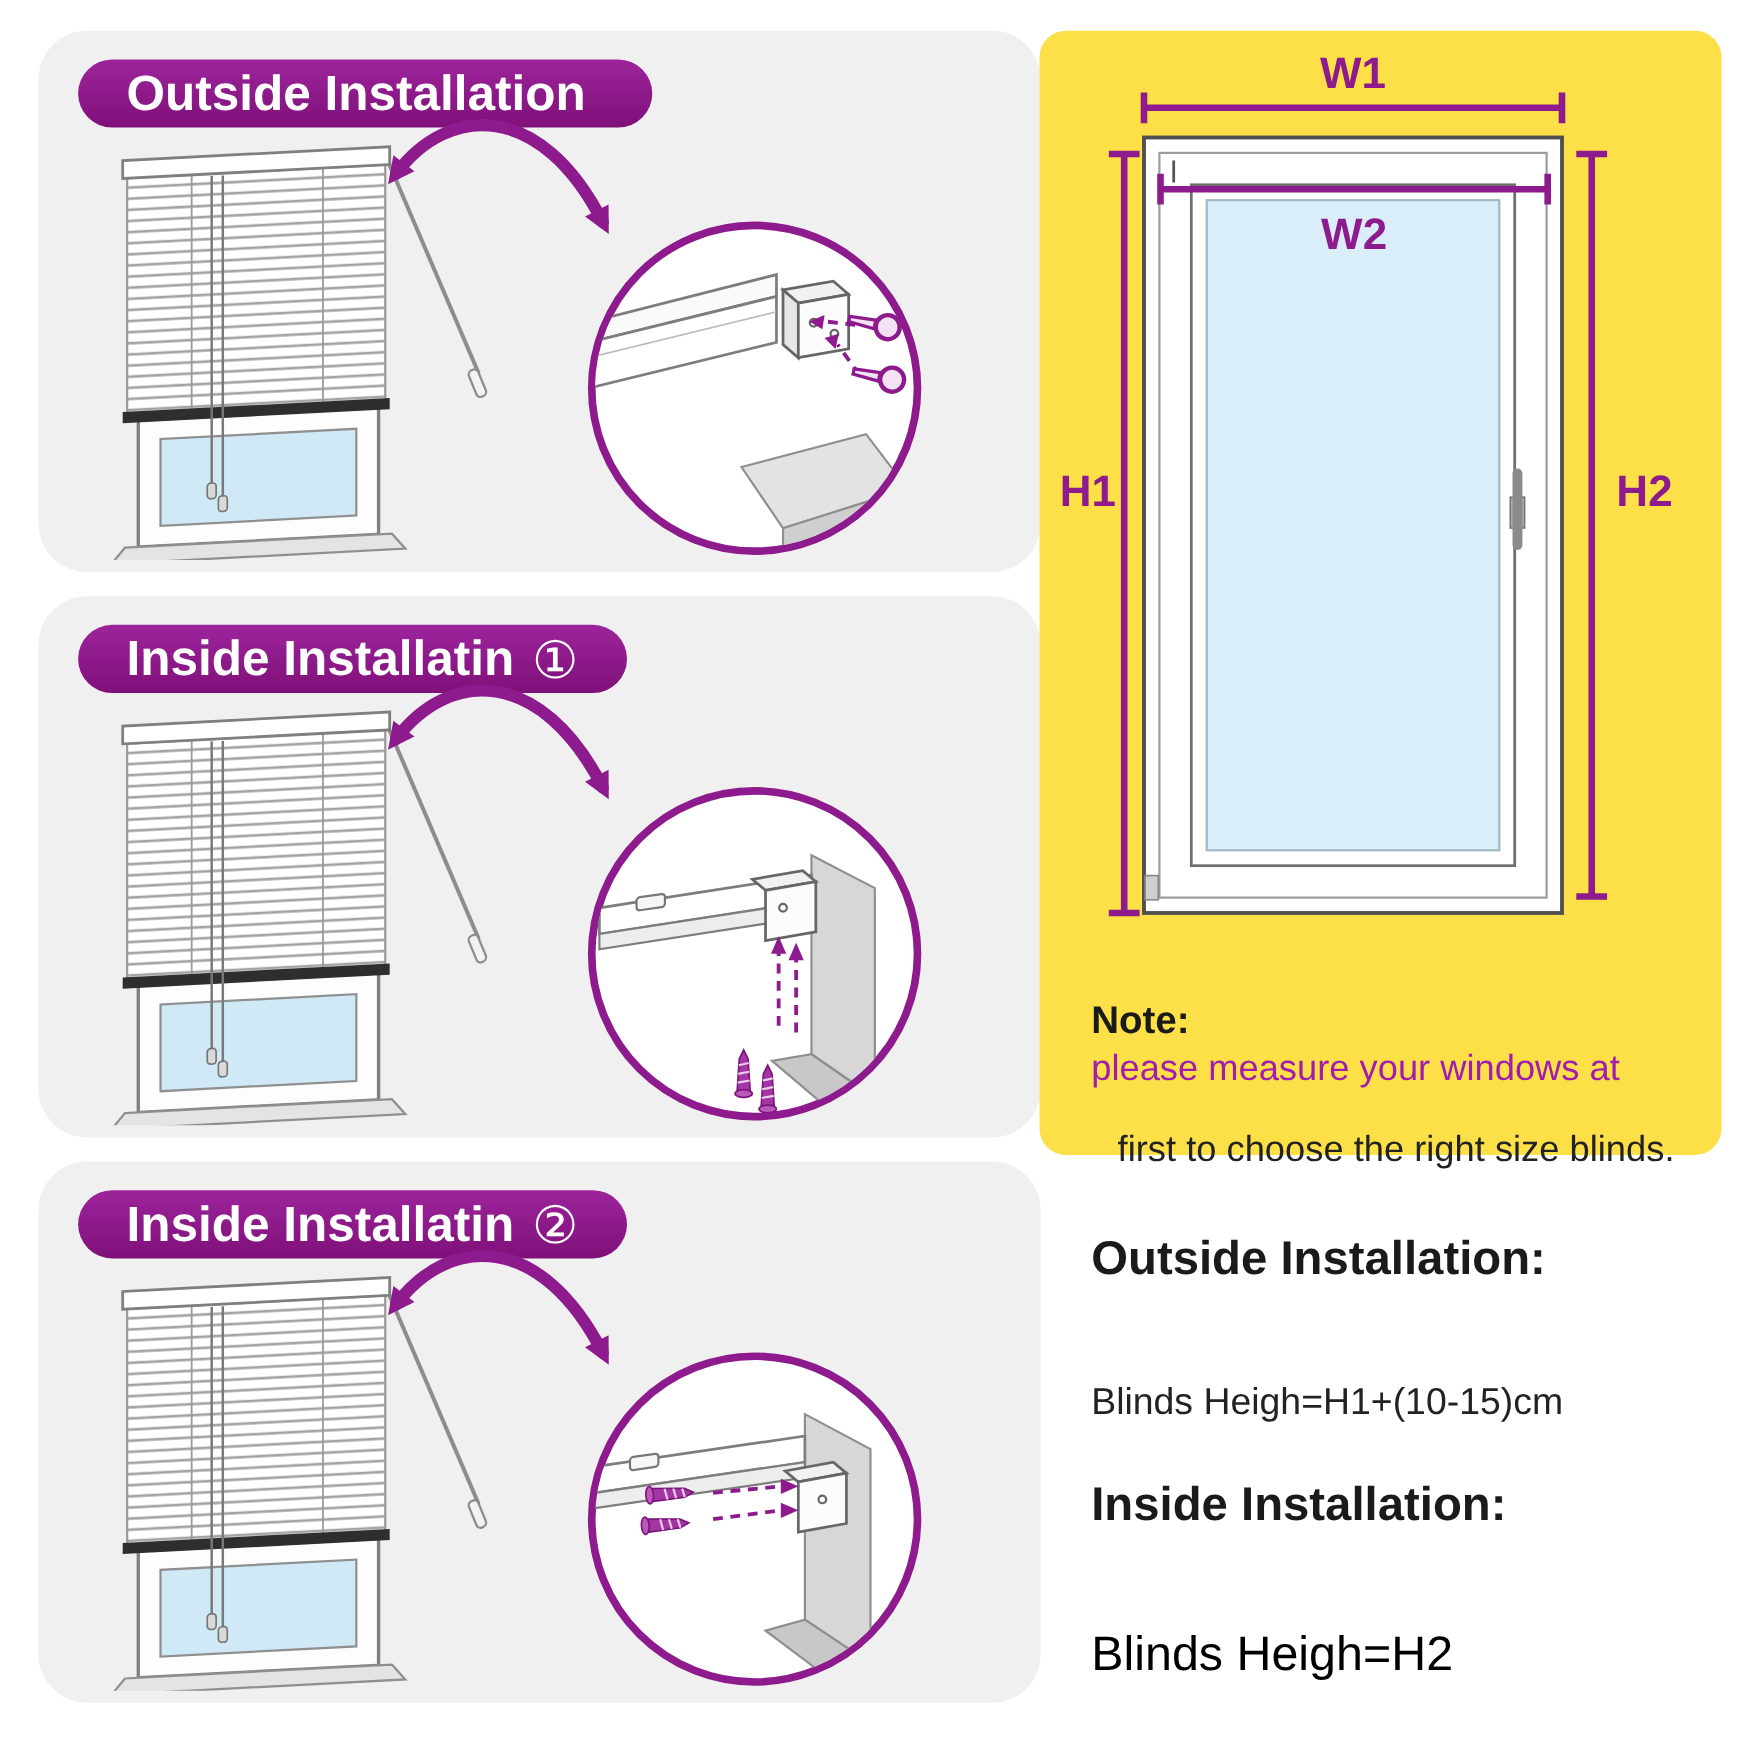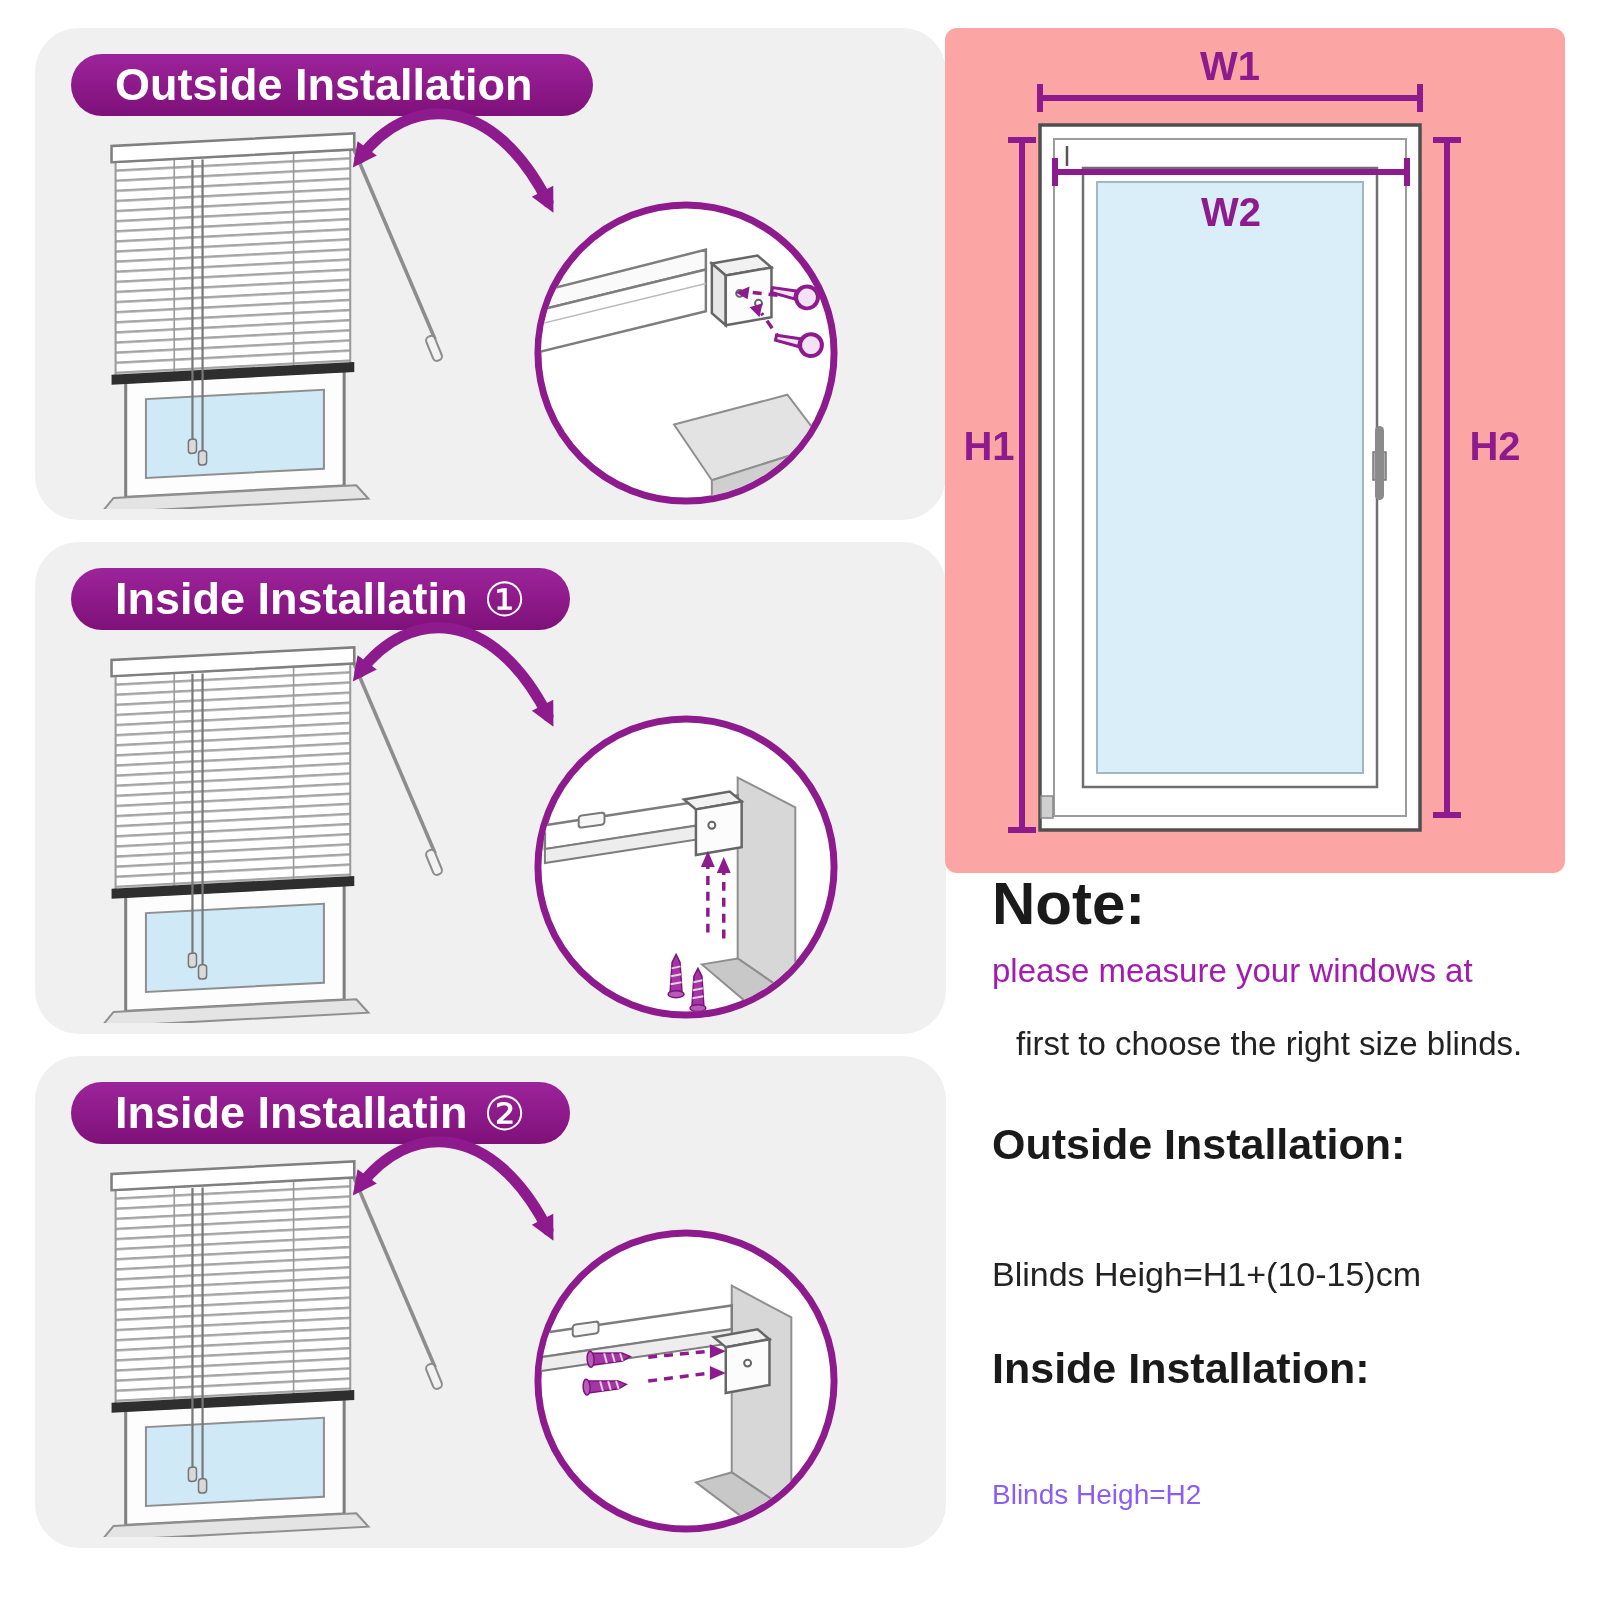--- a/index.html
+++ b/index.html
@@ -15,37 +15,37 @@
           gap:16px;padding:0 44px;border-radius:32px;
           background:linear-gradient(180deg,#9c249b 0%,#7f1079 100%);
           color:#ffffff;font-weight:700;font-size:45px;white-space:nowrap;}
   .banner .badge{font-weight:400;font-size:47px;line-height:1;}
 
   .blinds{position:absolute;left:28px;top:96px;width:445px;height:385px;}
   .arrow{position:absolute;left:295px;top:52px;width:250px;height:170px;}
   .detail{position:absolute;left:492px;top:166px;width:318px;height:318px;}
   .dash{stroke:#8e1b8e;stroke-width:3.5;stroke-dasharray:9 7;fill:none;}
 
-  #measure-card{position:absolute;left:945px;top:28px;width:620px;height:845px;
-                background:#fca5a5;border-radius:12px;}
+  #measure-card{position:absolute;left:945px;top:28px;width:620px;height:1022px;
+                background:#fde047;border-radius:24px;}
   .win-svg{position:absolute;left:0;top:0;width:620px;height:845px;}
   .dim line{stroke:#8e1b8e;stroke-width:6;}
   .dim text{fill:#8e1b8e;font-weight:700;font-size:40px;text-anchor:middle;
             font-family:"Liberation Sans",sans-serif;}
 
   .txt{position:absolute;left:992px;white-space:nowrap;}
-  .h-note{top:869px;font-size:60px;font-weight:700;}
+  .h-note{top:908px;font-size:35px;font-weight:700;}
   .note-l1{top:952px;font-size:33px;color:#a21caf;}
   .note-l2{top:1025px;font-size:33px;color:#222;margin-left:24px;}
   .h-out{top:1120px;font-size:43px;font-weight:700;text-align:center;}
   .out-l1{top:1198px;font-size:34px;color:#222;}
   .out-l2{top:1255px;font-size:34px;color:#222;}
   .h-in{top:1344px;font-size:43px;font-weight:700;}
   .in-l1{top:1422px;font-size:34px;color:#222;}
-  .in-l2{top:1479px;font-size:28px;color:#8b5cf6;text-align:center;}
+  .in-l2{top:1479px;font-size:44px;color:#000000;text-align:center;}
 </style>
 </head>
 <body>
 
 <div id="page">
 
   <div class="card" id="card1">
     <div class="banner">
       <span>Outside Installation</span>
       <span class="badge"></span>

